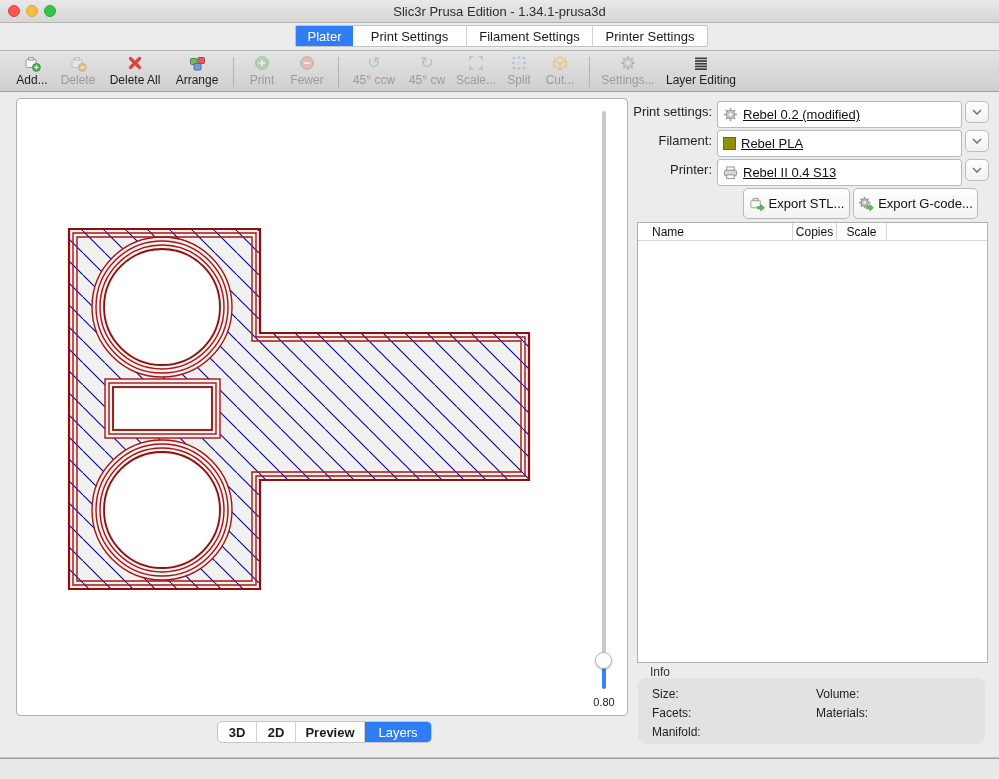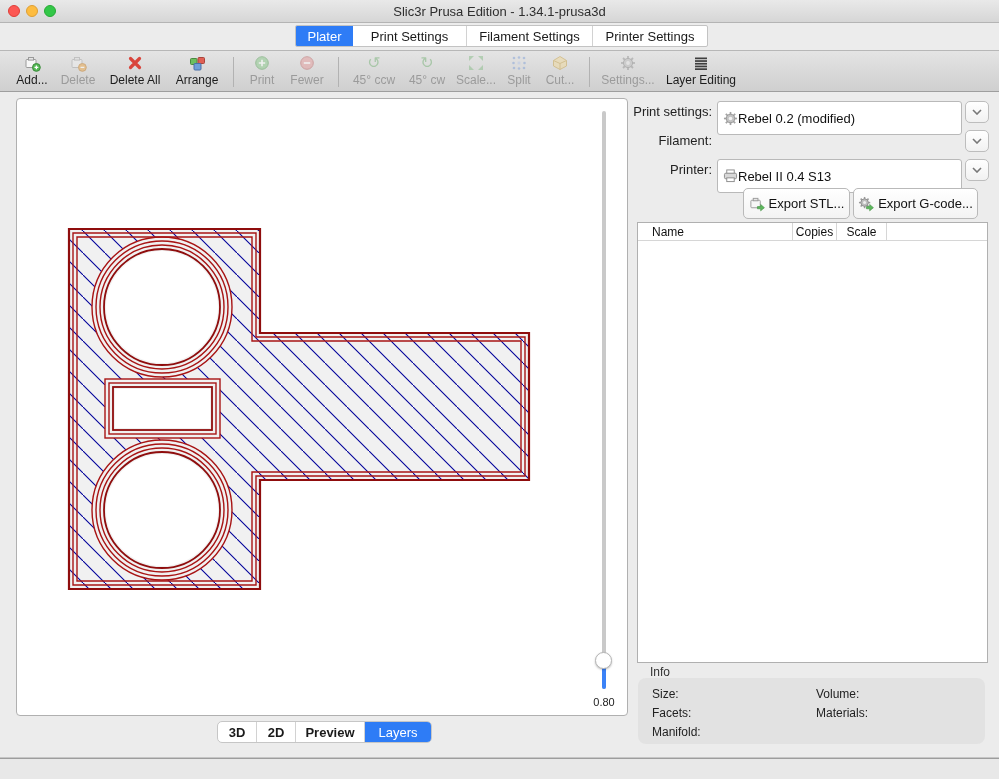--- a/index.html
+++ b/index.html
@@ -42,23 +42,23 @@
   .slider-value{position:absolute;left:567px;top:597px;width:40px;text-align:center;font-size:11px;color:#222;}
   
   .viewtabs{position:absolute;left:217px;top:721px;height:22px;display:flex;background:#fff;
             border:1px solid #c6c6c6;border-radius:5px;overflow:hidden;box-sizing:border-box;}
   .viewtab{display:flex;align-items:center;justify-content:center;font-size:13px;font-weight:bold;
            color:#1a1a1a;border-right:1px solid #d2d2d2;box-sizing:border-box;}
   .viewtab:last-child{border-right:none;}
   .viewtab.active{background:#2e7cf6;color:#fff;font-weight:normal;}
   
   .side-label{position:absolute;right:287px;font-size:13px;color:#222;margin-left:24px;}
-  .combo{position:absolute;left:717px;width:245px;height:34px;background:#fff;border:1px solid #b9b9b9;
-         border-radius:3px;display:flex;align-items:center;padding-left:5px;
-         box-sizing:border-box;font-size:13px;color:#111;}
+  .combo{position:absolute;left:717px;width:245px;height:27px;background:#fff;border:1px solid #b9b9b9;
+         border-radius:3px;display:flex;align-items:center;gap:5px;padding-left:5px;
+         box-sizing:border-box;font-size:13px;color:#111;text-decoration:underline;}
   .chev{position:absolute;left:965px;width:24px;height:22px;background:linear-gradient(#fff,#f1f1f1);
         border:1px solid #bdbdbd;border-radius:5px;display:flex;align-items:center;justify-content:center;
         box-sizing:border-box;}
   .swatch{width:13px;height:13px;background:#8f8f0b;border:1px solid #6d6d08;box-sizing:border-box;}
   .btn{position:absolute;top:188px;height:31px;background:linear-gradient(#fff,#f3f3f3);
        border:1px solid #b9b9b9;border-radius:5px;display:flex;align-items:center;justify-content:center;
        gap:4px;font-size:13px;color:#111;box-sizing:border-box;}
   .objtable{position:absolute;left:637px;top:222px;width:351px;height:441px;background:#fff;
             border:1px solid #b0b0b0;box-sizing:border-box;font-size:12px;color:#111;}
   .thead{display:flex;height:17px;border-bottom:1px solid #d6d6d6;align-items:center;padding-left:6px;}
@@ -293,20 +293,24 @@
     </span>
     <span>Rebel 0.2 (modified)</span>
   </div>
   <div class="chev" style="top:101px">
     <svg width="10" height="6" viewBox="0 0 10 6">
         <polyline points="1,1 5,5 9,1" fill="none" stroke="#787878" stroke-width="1.6"></polyline>
       </svg>
   </div>
 
   <div class="side-label" style="top:133px">Filament:</div>
+  <div class="combo" style="top:130px">
+    <span class="swatch"></span>
+    <span>Rebel PLA</span>
+  </div>
   <div class="chev" style="top:130px">
     <svg width="10" height="6" viewBox="0 0 10 6">
         <polyline points="1,1 5,5 9,1" fill="none" stroke="#787878" stroke-width="1.6"></polyline>
       </svg>
   </div>
 
   <div class="side-label" style="top:162px">Printer:</div>
   <div class="combo" style="top:159px">
     <span style="display:flex">
       <svg width="15" height="14" viewBox="0 0 16 15">

